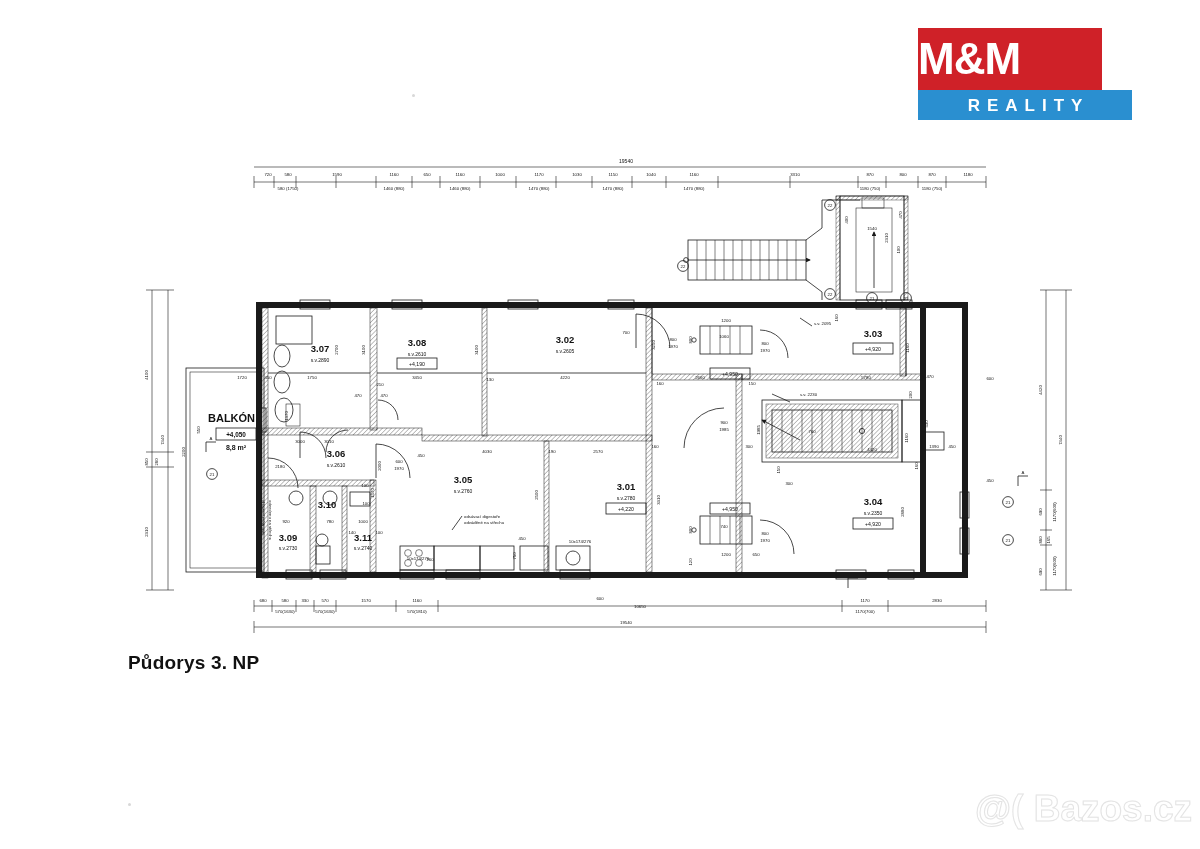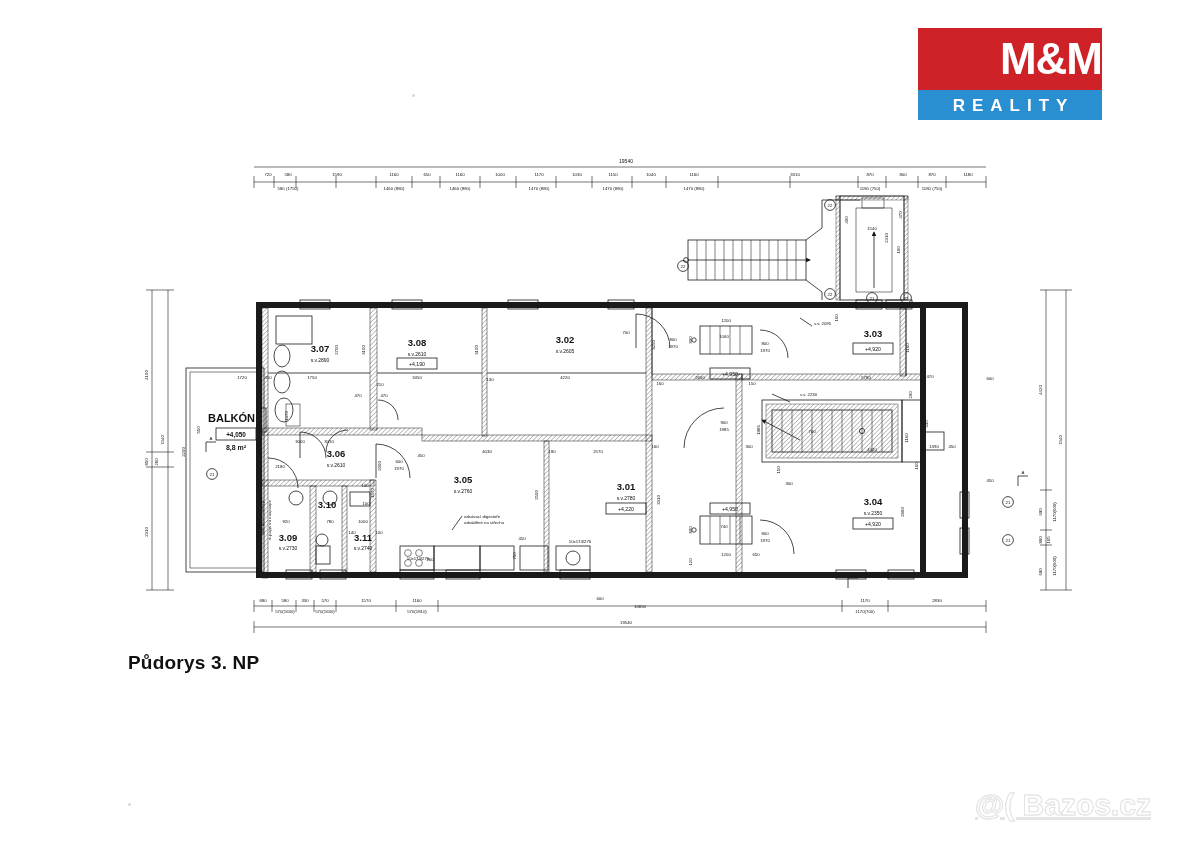--- a/index.html
+++ b/index.html
@@ -4,37 +4,37 @@
 <style>
   html,body{margin:0;padding:0;background:#ffffff;}
   body{width:1200px;height:849px;position:relative;overflow:hidden;
        font-family:"Liberation Sans", sans-serif;color:#111;}
 
   .page{position:absolute;inset:0;background:#fff;}
 
   
   .logo{position:absolute;left:918px;top:28px;width:184px;height:92px;}
   .logo .mm{position:absolute;left:0;top:0;width:184px;height:62px;
-      background:#cf2128;display:flex;align-items:center;justify-content:flex-end;}
+      background:#cf2128;display:flex;align-items:center;justify-content:flex-start;}
   .logo .mm span{font-family:"Liberation Sans",sans-serif;font-weight:bold;
       font-size:44px;color:#fff;letter-spacing:-1px;line-height:1;}
-  .logo .rl{position:absolute;left:0;top:62px;width:184px;height:30px;
+  .logo .rl{position:absolute;left:0;top:62px;width:214px;height:30px;
       background:#2a8fd0;display:flex;align-items:center;justify-content:center;}
   .logo .rl span{font-family:"Liberation Sans",sans-serif;font-weight:bold;
       font-size:17px;color:#fff;letter-spacing:7px;line-height:1;padding-left:7px;}
 
   
   .plan-title{position:absolute;left:128px;top:652px;font-size:19px;font-weight:bold;
       letter-spacing:.2px;}
 
   
-  .watermark{position:absolute;left:975px;top:788px;font-size:30px;
+  .watermark{position:absolute;left:975px;top:788px;font-size:37px;
       font-family:"Liberation Sans",sans-serif;font-weight:bold;color:#fff;
       -webkit-text-stroke:1px #e3e3e3;text-shadow:0 0 1px #e6e6e6;opacity:.95;
-      white-space:nowrap;text-decoration:underline;}
+      white-space:nowrap;}
 
   
   .artifact{position:absolute;background:#d8d8d8;border-radius:50%;}
 
   
   svg.dwg{position:absolute;left:0;top:0;width:1200px;height:849px;}
   svg.dwg text{font-family:"Liberation Sans",sans-serif;fill:#111;}
   .wall{fill:#1a1a1a;}
   .thin{stroke:#1a1a1a;fill:none;stroke-width:.8;}
   .vthin{stroke:#1a1a1a;fill:none;stroke-width:.55;}

